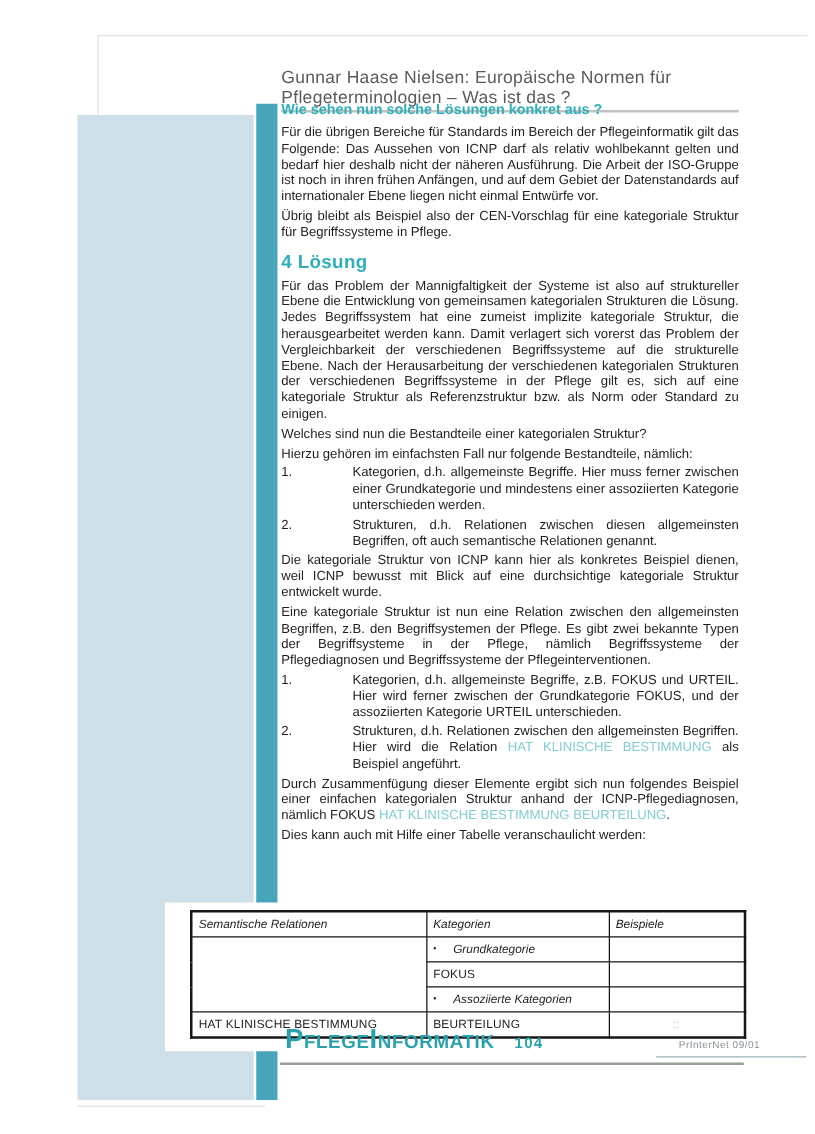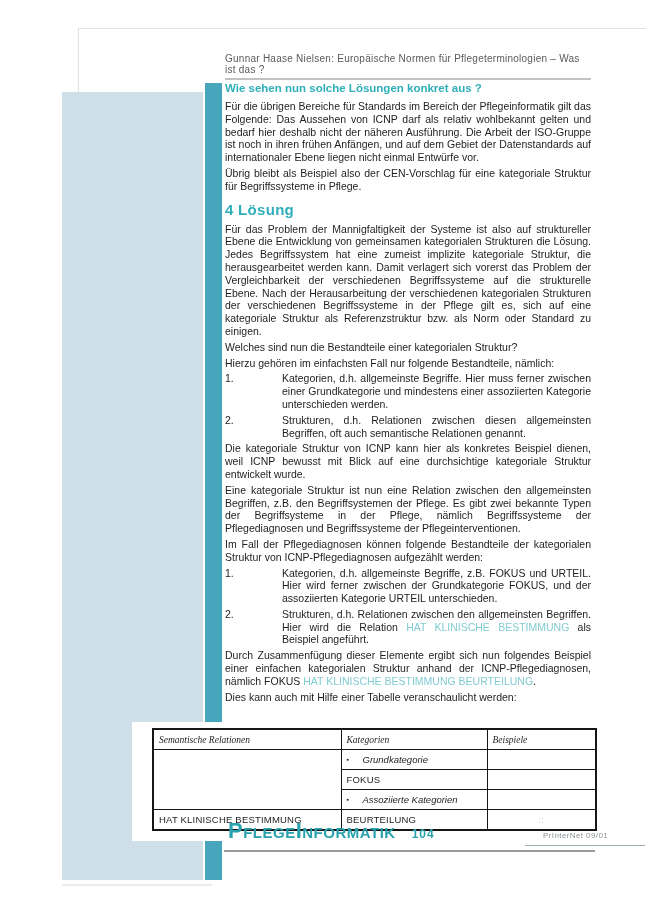--- a/index.html
+++ b/index.html
@@ -12,42 +12,42 @@
   .edge-left{position:absolute;left:78px;top:28px;width:1px;height:70px;background:#e2e2e2;}
   .panel-shadow{position:absolute;left:62px;top:884px;width:150px;height:2px;background:#ececec;}
 
   
   .side-panel{position:absolute;left:62px;top:92px;width:141px;height:788px;background:#cfdfea;}
   .accent-bar{position:absolute;left:205px;top:83px;width:17px;height:797px;background:#47a6bc;}
 
   
   .running-header{
     position:absolute;left:225px;top:53px;width:366px;
-    font-size:10px;letter-spacing:.25px;color:#5a5a5a;
+    font-size:14px;letter-spacing:.25px;color:#5a5a5a;
     padding-bottom:3px;border-bottom:2px solid #c2c2c2;
   }
 
   
   .content{position:absolute;left:225px;top:82px;width:366px;font-size:10.5px;line-height:12.8px;}
   .content p{margin:0 0 3px 0;text-align:justify;}
   h3.question{margin:0 0 5px 0;font-size:11.5px;line-height:13px;color:#2fafba;font-weight:bold;}
   h2.section{margin:9px 0 5px 0;font-size:15px;line-height:16px;color:#2fafba;font-weight:bold;letter-spacing:.3px;}
   .olist{margin:0 0 3px 0;}
   .oli{display:flex;margin:0 0 3px 0;}
   .oli .num{flex:none;width:14px;}
   .oli .li-text{flex:1;text-align:justify;margin-left:43px;}
   .hl{color:#82ccd2;}
 
   
   .table-wrap{position:absolute;left:132px;top:722px;background:#ffffff;padding:6px 8px 10px 20px;}
   table.cat{border-collapse:collapse;width:443px;font-size:9.5px;table-layout:fixed;}
   table.cat{border:2px solid #161616;}
   table.cat th,table.cat td{border:1px solid #161616;padding:2px 5px;height:15px;
     font-weight:normal;text-align:left;vertical-align:middle;overflow:hidden;white-space:nowrap;}
-  table.cat th{font-style:italic;font-family:Liberation Serif, serif;}
+  table.cat th{font-style:italic;}
   .col1{width:188px;}.col2{width:146px;}.col3{width:109px;}
   td.thick-top{border-top:2px solid #161616;}
   .cell-italic{font-style:italic;}
   .bullet{display:inline-block;width:16px;font-style:normal;font-size:7px;vertical-align:1px;}
   .bullet-indent{padding-left:6px;}
   .caps{letter-spacing:.2px;}
   .example-mark{color:#cccccc;text-align:center !important;}
 
   
   .footer-brand{position:absolute;left:228px;top:818px;color:#2aa2ae;font-weight:bold;}
@@ -85,21 +85,20 @@
       <span class="li-text">Kategorien, d.h. allgemeinste Begriffe. Hier muss ferner zwischen einer Grundkategorie und mindestens einer assoziierten Kategorie unterschieden werden.</span>
     </div>
     <div class="oli">
       <span class="num">2.</span>
       <span class="li-text">Strukturen, d.h. Relationen zwischen diesen allgemeinsten Begriffen, oft auch semantische Relationen genannt.</span>
     </div>
   </div>
 
   <p>Die kategoriale Struktur von ICNP kann hier als konkretes Beispiel dienen, weil ICNP bewusst mit Blick auf eine durchsichtige kategoriale Struktur entwickelt wurde.</p>
   <p>Eine kategoriale Struktur ist nun eine Relation zwischen den allgemeinsten Begriffen, z.B. den Begriffsystemen der Pflege. Es gibt zwei bekannte Typen der Begriffsysteme in der Pflege, nämlich Begriffssysteme der Pflegediagnosen und Begriffssysteme der Pflegeinterventionen.</p>
-  <p>Im Fall der Pflegediagnosen können folgende Bestandteile der kategorialen Struktur von ICNP-Pflegediagnosen aufgezählt werden:</p>
 
   <div class="olist">
     <div class="oli">
       <span class="num">1.</span>
       <span class="li-text">Kategorien, d.h. allgemeinste Begriffe, z.B. FOKUS und URTEIL. Hier wird ferner zwischen der Grundkategorie FOKUS, und der assoziierten Kategorie URTEIL unterschieden.</span>
     </div>
     <div class="oli">
       <span class="num">2.</span>
       <span class="li-text"><span>Strukturen, d.h. Relationen zwischen den allgemeinsten Begriffen. Hier wird die Relation </span><span class="hl">HAT KLINISCHE BESTIMMUNG</span><span> als Beispiel angeführt.</span></span>
     </div>

